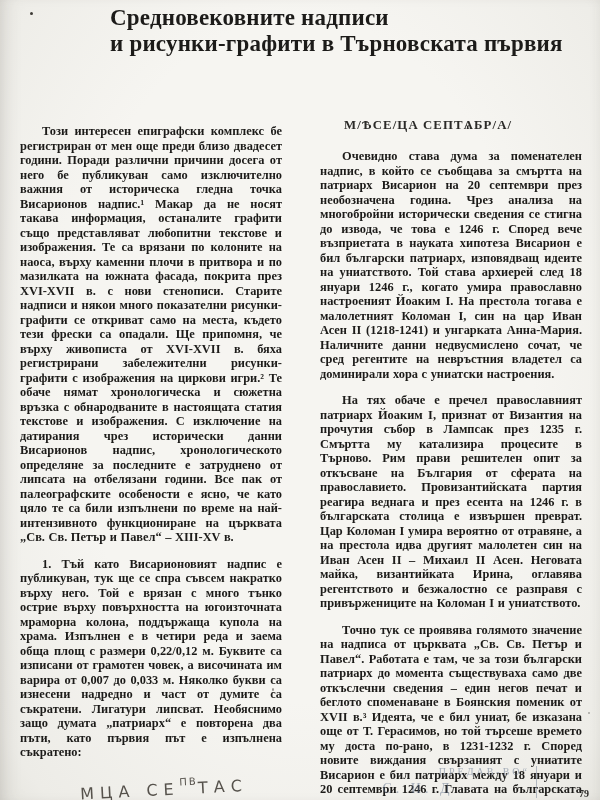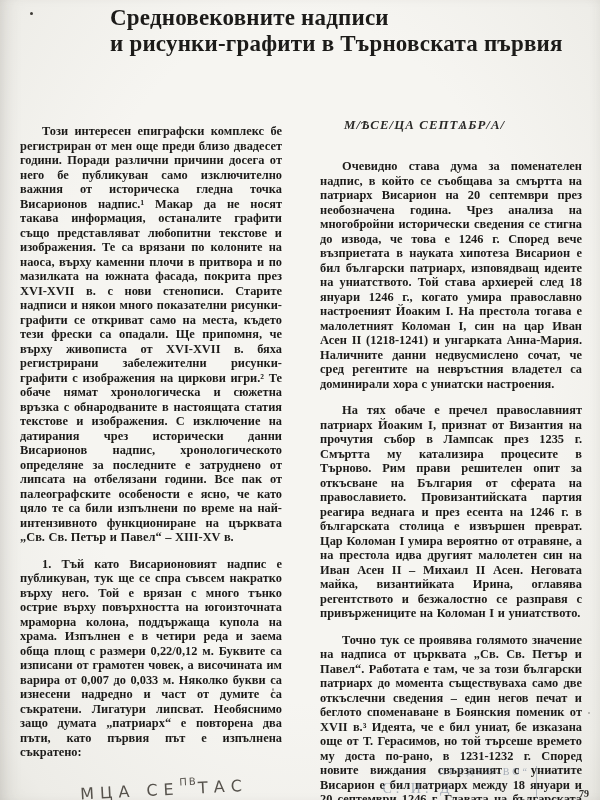--- a/index.html
+++ b/index.html
@@ -10,21 +10,21 @@
     box-shadow:inset 14px 0 22px -16px rgba(60,55,45,.28), inset -8px 0 16px -12px rgba(60,55,45,.14);
   }
   .header{position:absolute;left:75px;top:5px;right:18px;margin-left:35px;}
   .title-line{font-size:23px;font-weight:bold;line-height:26px;letter-spacing:.2px;white-space:nowrap;}
   .author{margin-top:12px;font-size:17px;font-weight:bold;letter-spacing:.6px;}
 
   .columns{position:absolute;left:8px;top:112px;width:586px;display:flex;gap:14px;align-items:flex-start;}
   .col{width:286px;}
   .body-par{font-size:12.4px;font-weight:bold;line-height:14.5px;text-align:justify;text-indent:22px;margin:12px;word-spacing:.5px;}
 
-  .inscription{margin:3px 0 24px 36px;font-size:12.8px;font-weight:bold;letter-spacing:1.1px;line-height:20px;color:#2b2a28;white-space:nowrap;font-style:italic;}
+  .inscription{margin:3px 0 14px 36px;font-size:12.8px;font-weight:bold;letter-spacing:1.1px;line-height:20px;color:#2b2a28;white-space:nowrap;}
 
   .facsimile{margin:16px 0 0 30px;font-family:"DejaVu Sans", sans-serif;color:#56524c;}
   .fac-line{font-size:16px;letter-spacing:6px;white-space:nowrap;margin-bottom:5px;}
   .fac-line:nth-child(1){margin-left:42px;transform:rotate(-3deg);}
   .fac-line:nth-child(2){margin-left:28px;transform:rotate(-2deg);}
   .fac-line:nth-child(3){margin-left:14px;transform:rotate(-2deg);letter-spacing:4px;}
   .fac-line:nth-child(4){margin-left:4px;transform:rotate(-1deg);}
   .fac-sup{font-size:10px;vertical-align:9px;letter-spacing:2px;}
   .ink-blob{display:inline-block;width:11px;height:10px;background:#3c3a37;border-radius:60% 45% 55% 50%;margin-left:3px;}
 

